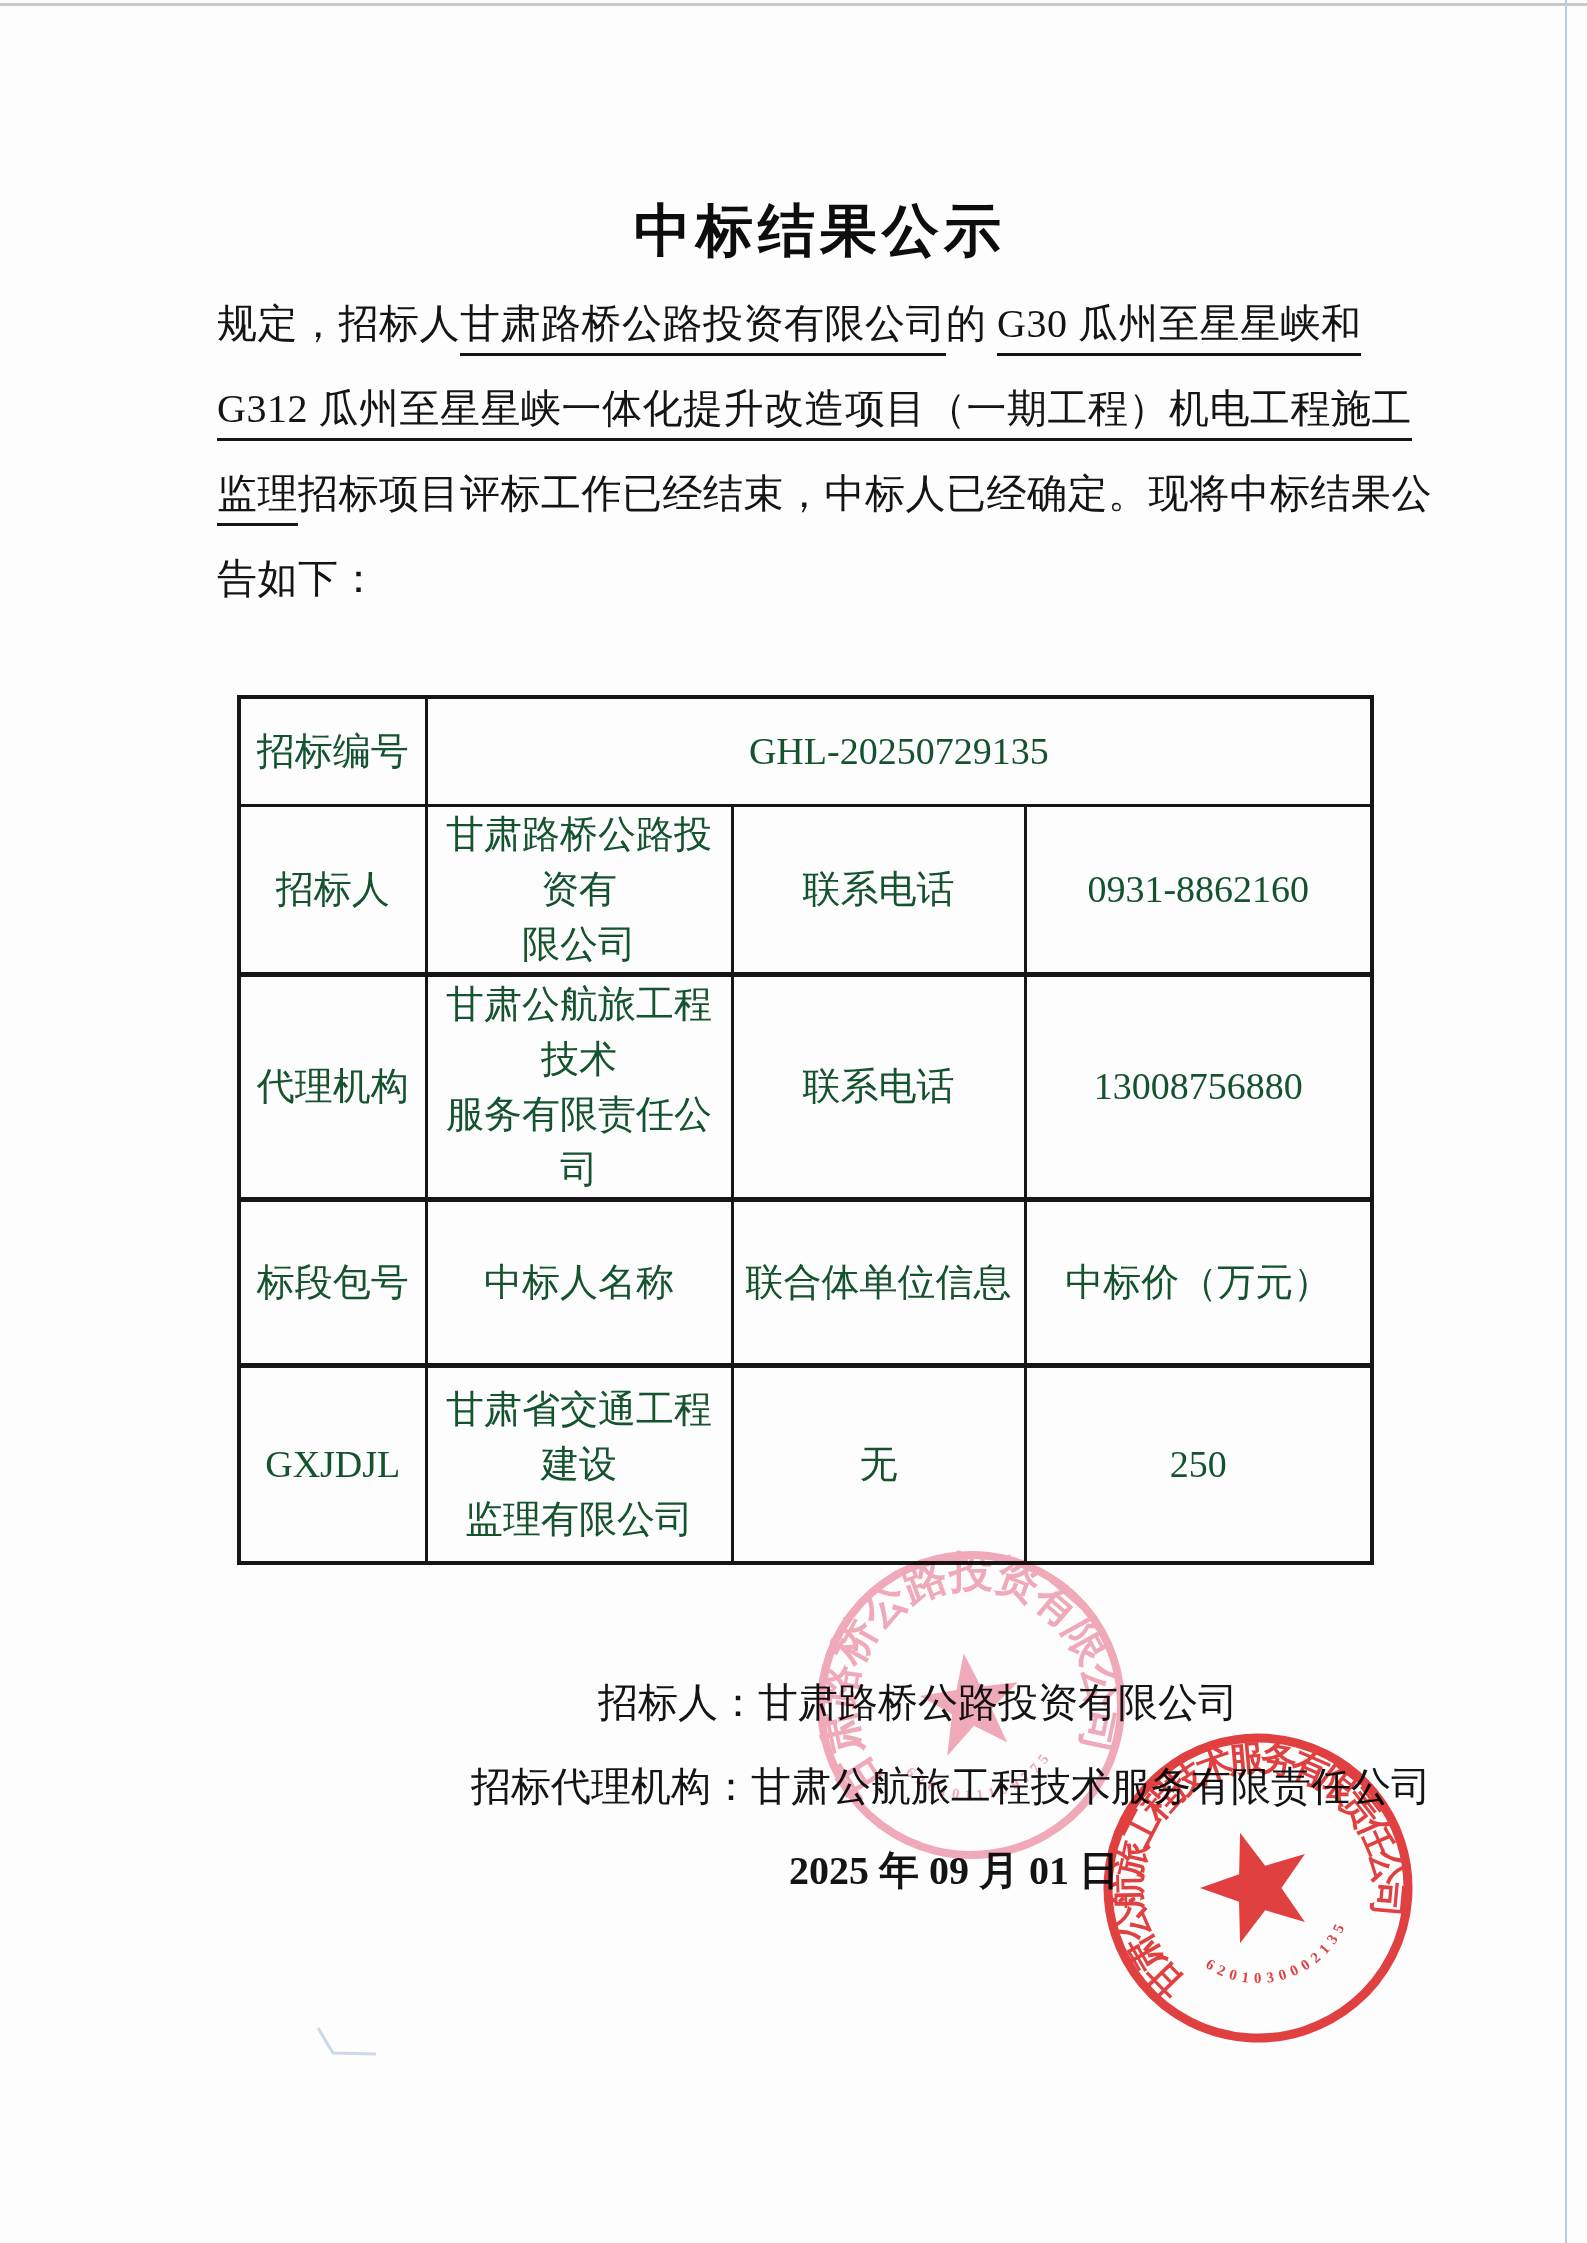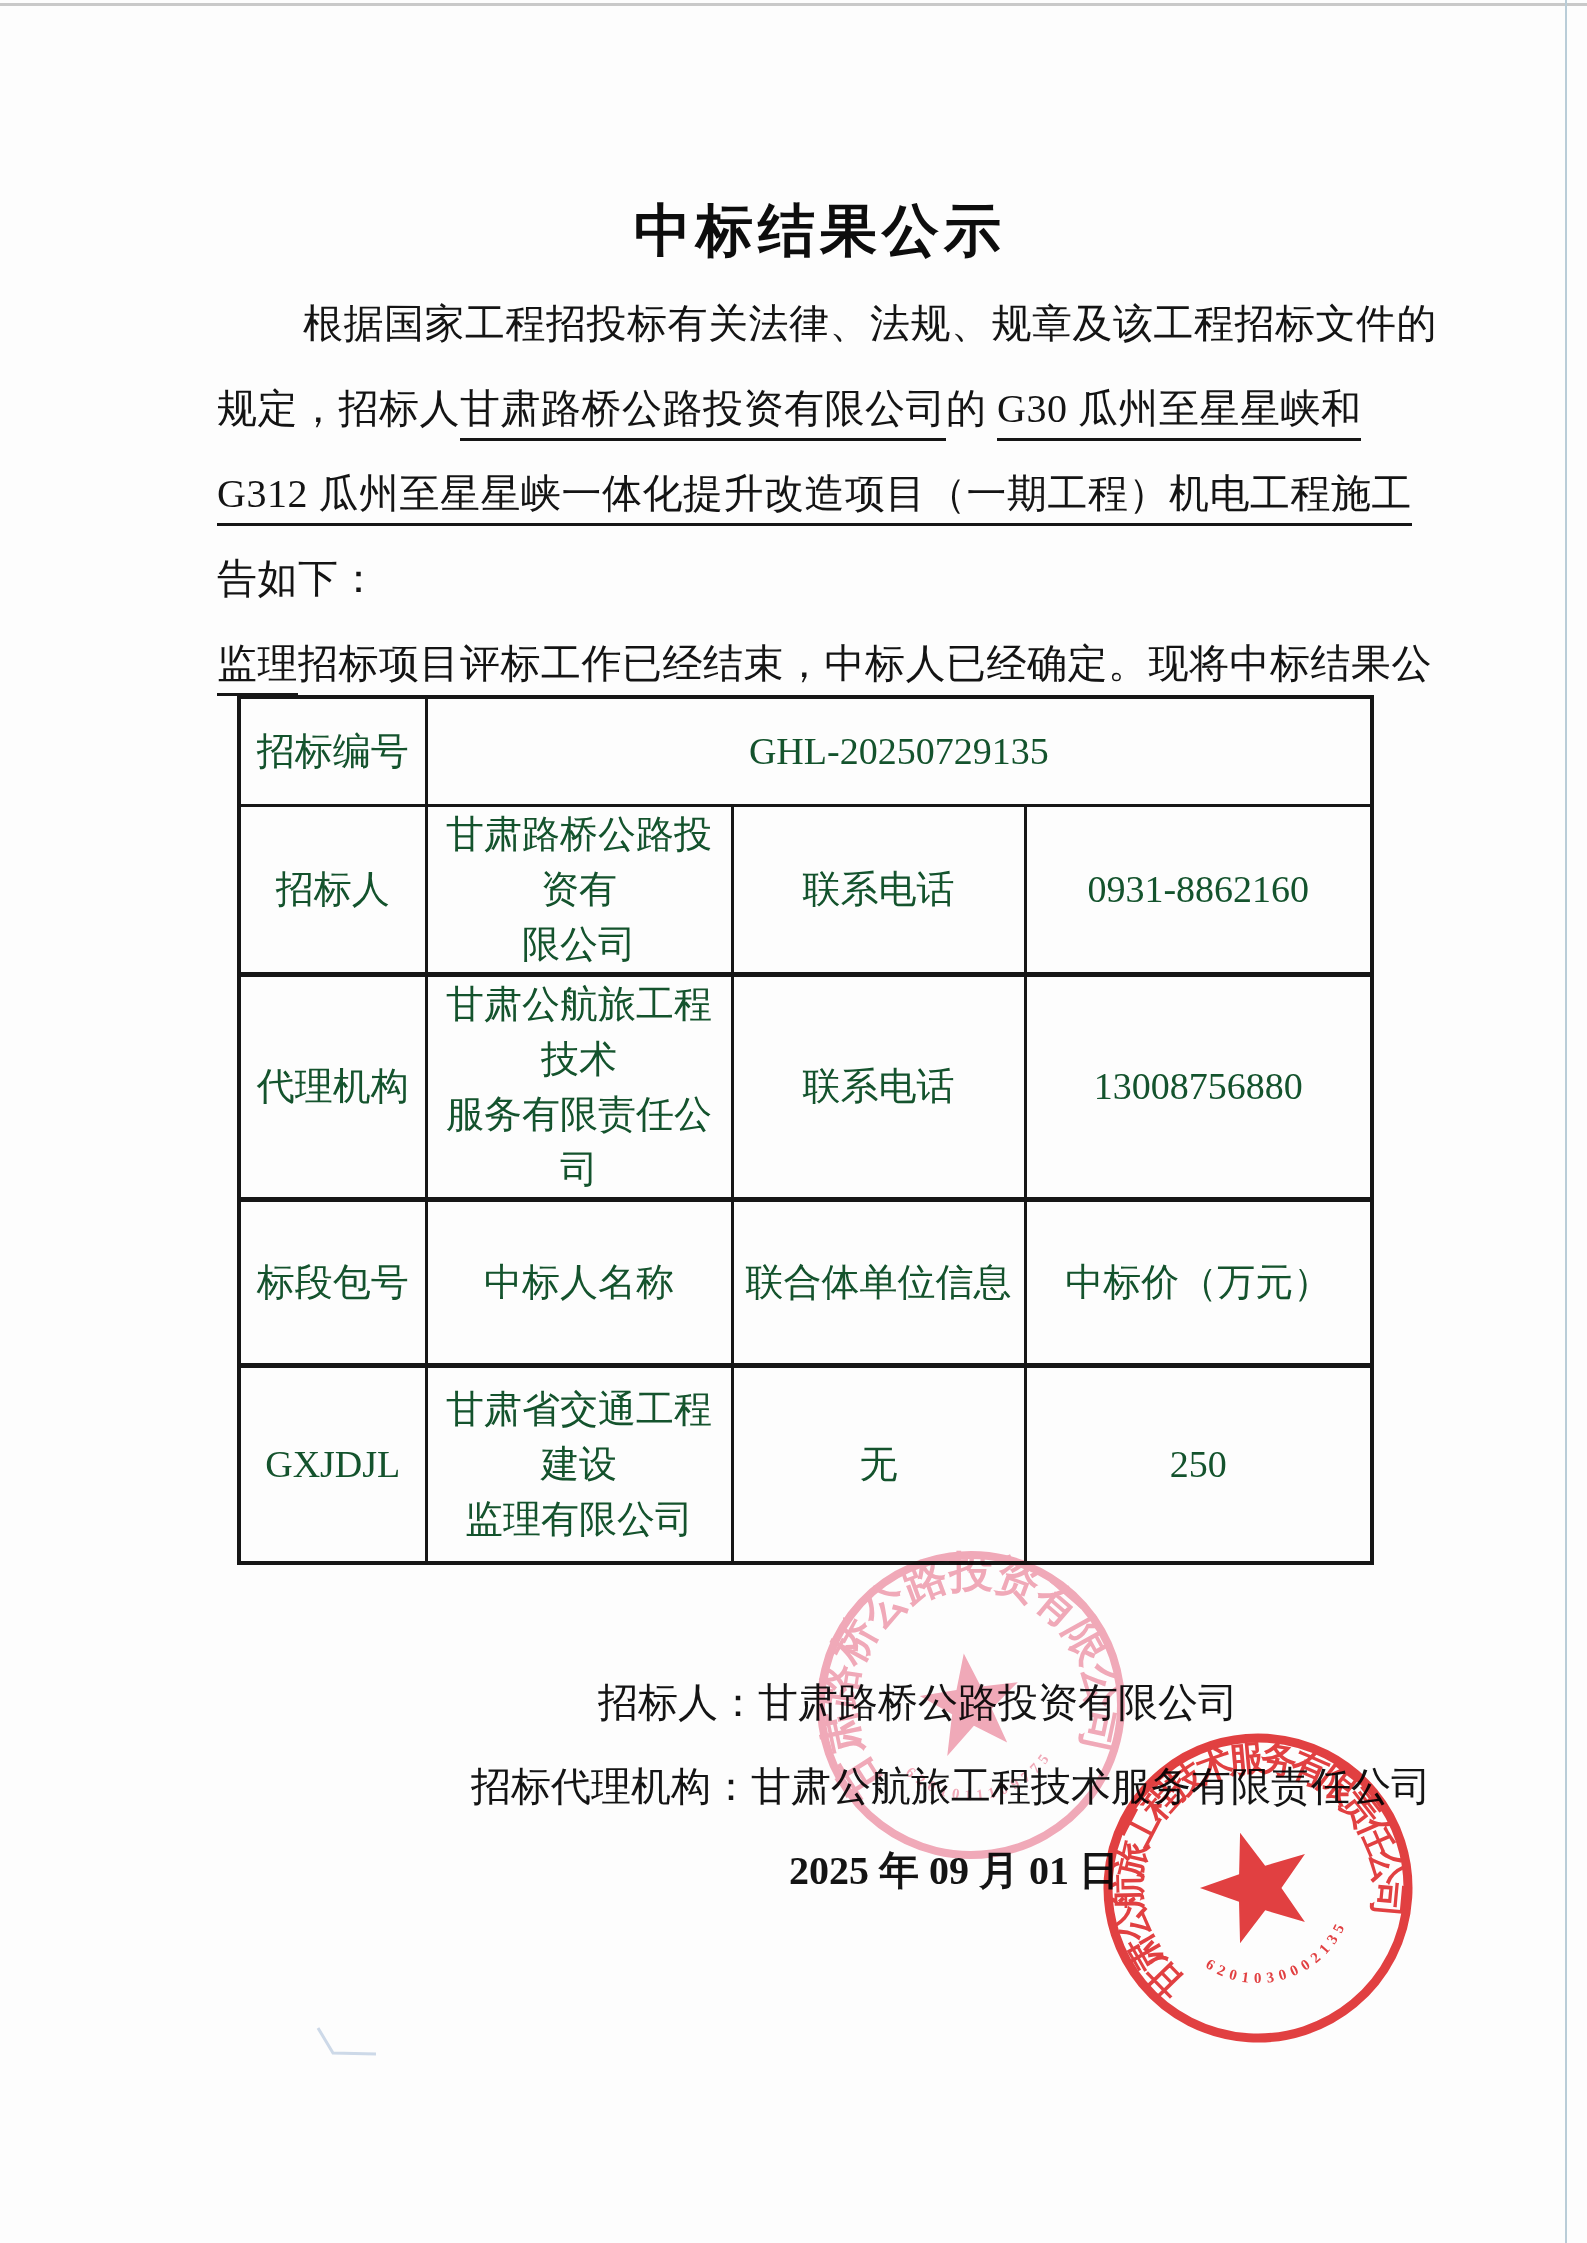--- a/index.html
+++ b/index.html
@@ -46,25 +46,24 @@
 
   <div class="edge-top"></div>
   <div class="edge-right"></div>
   <svg class="mark-check" width="80" height="50">
     <polyline points="8,10 23,35 66,36" fill="none" stroke="#cdd9e8" stroke-width="3"></polyline>
   </svg>
 
   <h1 class="title">中标结果公示</h1>
 
   <div class="para">
-    <div class="pline indent"><span>根据国家工程招投标有关法律、法规、规章及该工程招标文件的</span></div>
     <div class="pline"><span>规定，招标人</span><span class="u">甘肃路桥公路投资有限公司</span><span>的 </span><span class="u">G30 瓜州至星星峡和</span></div>
     <div class="pline"><span class="u">G312 瓜州至星星峡一体化提升改造项目（一期工程）机电工程施工</span></div>
+    <div class="pline"><span class="u">监理</span><span>招标项目评标工作已经结束，中标人已经确定。现将中标结果公</span></div>
     <div class="pline"><span>告如下：</span></div>
-    <div class="pline"><span class="u">监理</span><span>招标项目评标工作已经结束，中标人已经确定。现将中标结果公</span></div>
   </div>
 
   <table class="grid">
     <colgroup>
         <col style="width:187px">
         <col style="width:306px">
         <col style="width:293px">
         <col style="width:347px">
       </colgroup>
     <tbody>

